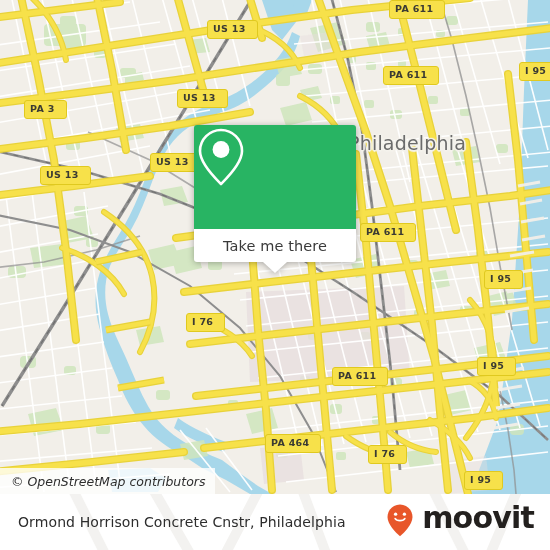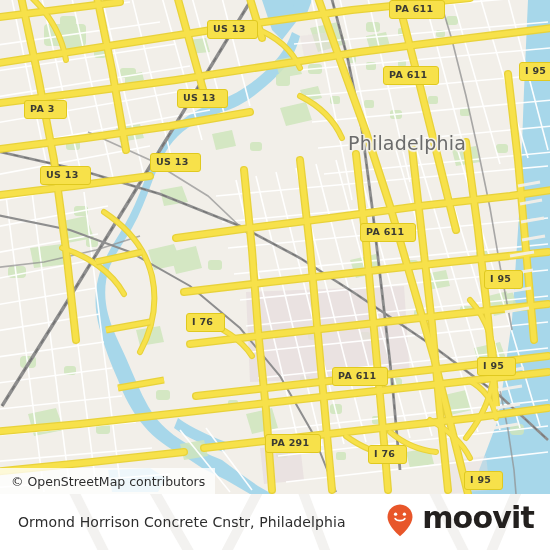--- a/index.html
+++ b/index.html
@@ -120,20 +120,21 @@
     height: 26px;
     padding: 0 10px 0 11px;
     display: flex;
     align-items: center;
     background: rgba(255,255,255,0.78);
     font-family: "DejaVu Sans", sans-serif;
     font-size: 12.5px;
     color: #2e2e2e;
     white-space: nowrap;
     z-index: 45;
+    font-style: italic;
   }
 
   
   #footer {
     position: absolute;
     left: 0;
     top: 494px;
     width: 550px;
     height: 56px;
     background: #ffffff;
@@ -521,25 +522,39 @@
         <div class="shield" style="left: 519px; top: 62px;">I 95</div>
         <div class="shield" style="left: 177px; top: 89px;">US 13</div>
         <div class="shield" style="left: 8px; top: 100px; margin-left: 16px;">PA 3</div>
         <div class="shield" style="left: 150px; top: 153px;">US 13</div>
         <div class="shield" style="left: 40px; top: 166px;">US 13</div>
         <div class="shield" style="left: 360px; top: 223px;">PA 611</div>
         <div class="shield" style="left: 484px; top: 270px;">I 95</div>
         <div class="shield" style="left: 186px; top: 313px;">I 76</div>
         <div class="shield" style="left: 332px; top: 367px;">PA 611</div>
         <div class="shield" style="left: 477px; top: 357px;">I 95</div>
-        <div class="shield" style="left: 265px; top: 434px;">PA 291</div>
+        <div class="shield" style="left: 265px; top: 434px;">PA 464</div>
         <div class="shield" style="left: 368px; top: 445px;">I 76</div>
         <div class="shield" style="left: 464px; top: 471px;">I 95</div>
       </div>
 
+    <div id="popup">
+      <div id="popup-green">
+        <span>
+          <svg width="54" height="64" viewBox="0 0 54 64" fill="none">
+            <path d="M27 5 C15.4 5 6 14.4 6 26 C6 38.5 21 53 27 59 C33 53 48 38.5 48 26 C48 14.4 38.6 5 27 5 Z" stroke="#ffffff" stroke-width="2.6" fill="none" stroke-linejoin="round"></path>
+            <circle cx="27" cy="24.5" r="8.4" fill="#ffffff"></circle>
+          </svg>
+        </span>
+      </div>
+      <div id="popup-white">
+        <span id="popup-label">Take me there</span>
+      </div>
+      <div id="popup-tail"></div>
+    </div>
 
     <div id="osm-attrib">
       <span>© OpenStreetMap contributors</span>
     </div>
   </div>
 
   <div id="footer">
     <svg id="footer-watermark" viewBox="0 0 550 56">
       <g stroke="#f3f2f0" stroke-width="10" fill="none">
         <path d="M70,-10 L110,70"></path>

